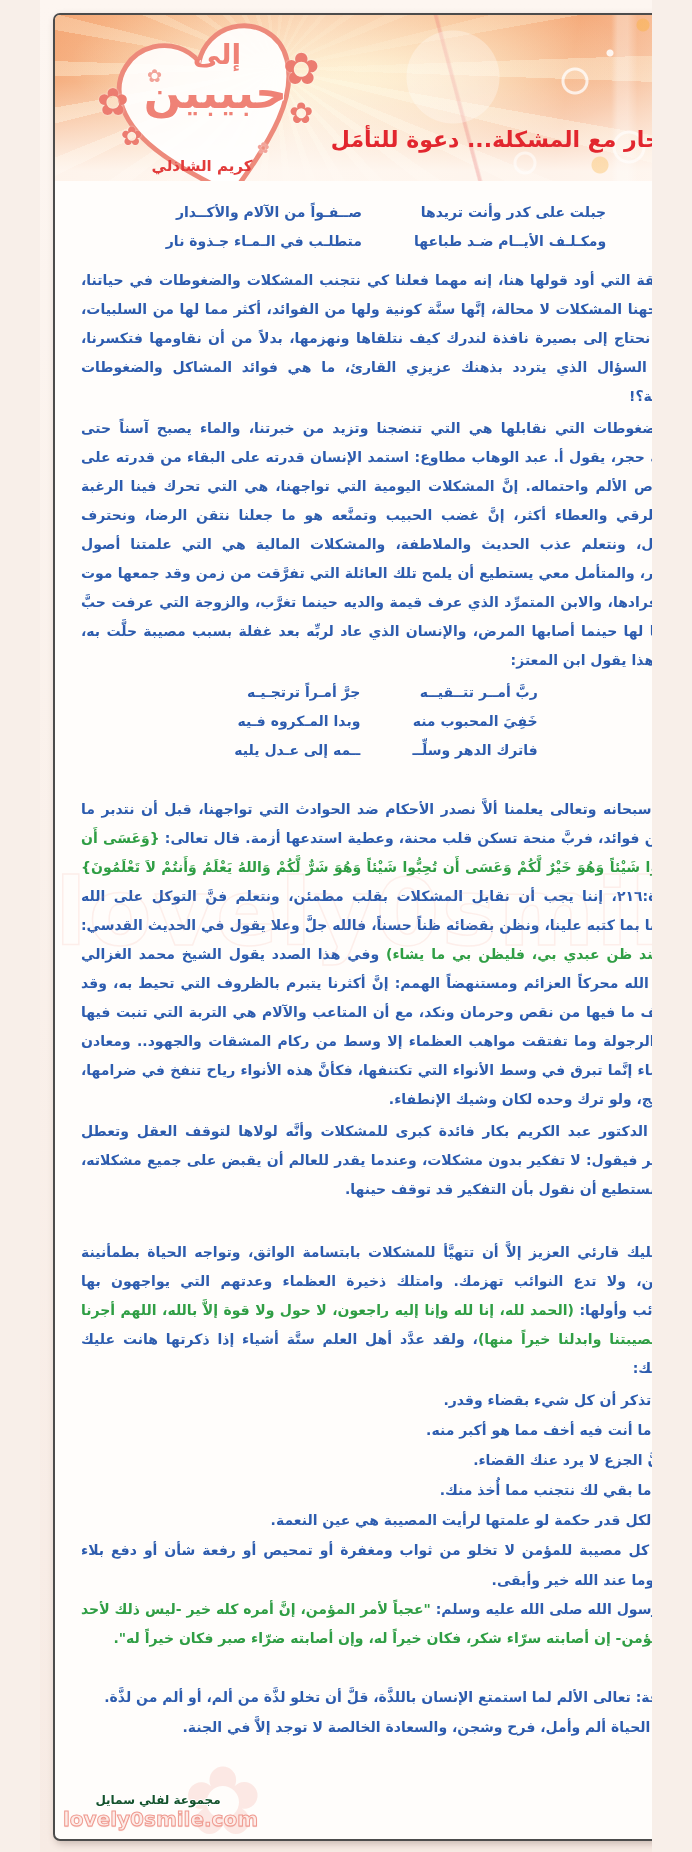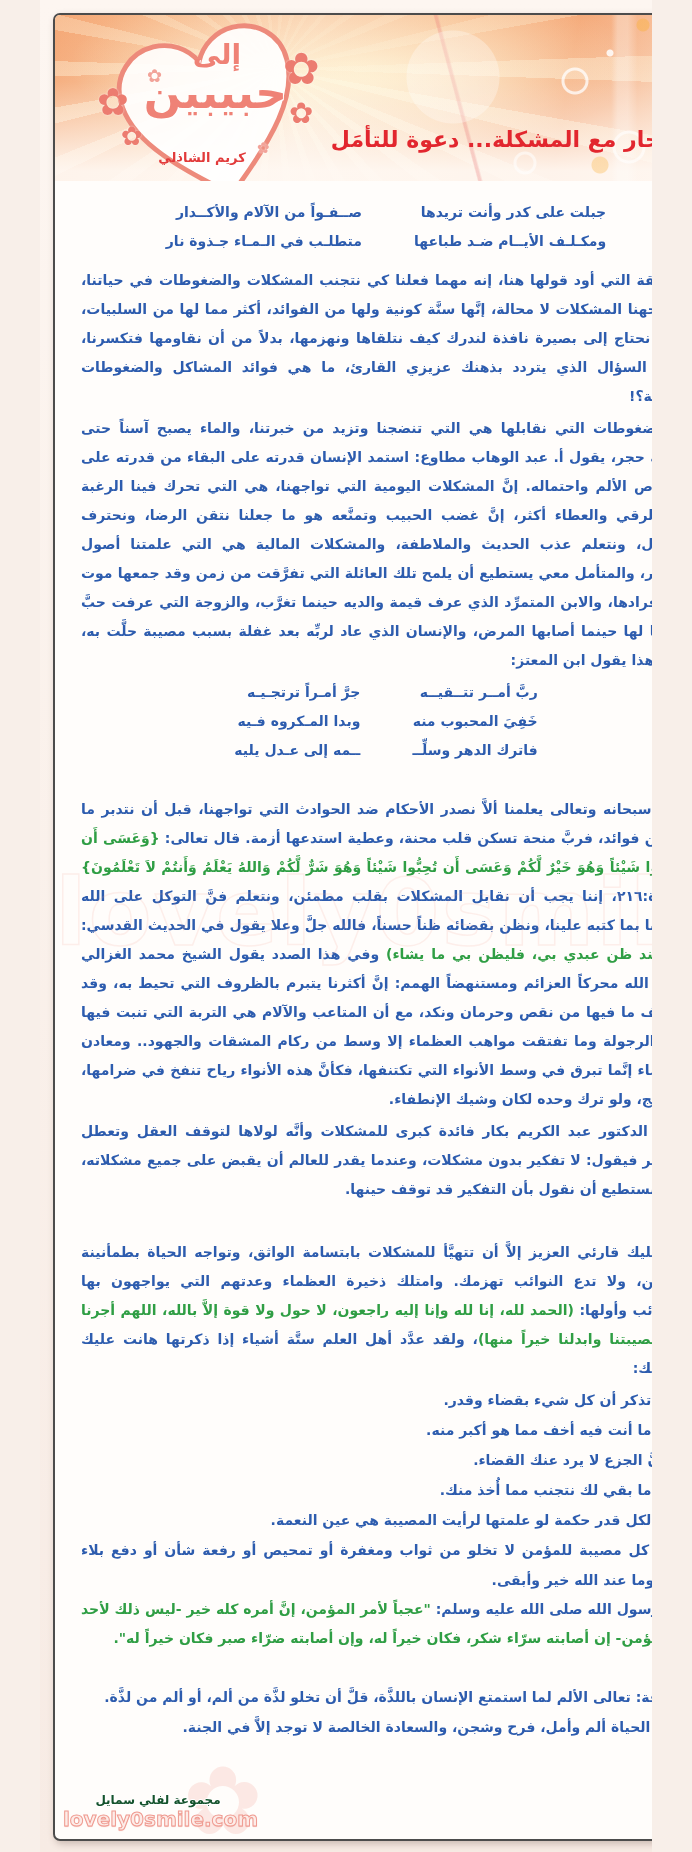--- a/index.html
+++ b/index.html
@@ -31,22 +31,22 @@
       radial-gradient(circle at 398px 62px, rgba(255,255,255,.30) 0 46px, rgba(255,255,255,0) 47px),
       linear-gradient(90deg, rgba(255,255,255,0) 0 84%, rgba(255,255,255,.30) 85% 86.5%, rgba(255,255,255,0) 88%),
       linear-gradient(90deg, rgba(255,255,255,0) 0 95%, rgba(255,255,255,.28) 95.5% 96.5%, rgba(255,255,255,0) 97.5%),
       linear-gradient(75deg, rgba(0,0,0,0) 59.8%, rgba(233,120,120,.30) 60% 60.3%, rgba(0,0,0,0) 60.6%),
       linear-gradient(to bottom, rgba(244,150,90,.25), rgba(244,150,90,0) 40%, rgba(255,249,244,.92) 94%);}
   .heart{position:absolute;left:55px;top:8px;width:205px;height:185px;transform:rotate(-14deg);}
   .logo-text{position:absolute;left:92px;top:26px;width:140px;text-align:center;
              color:#ef8276;font-weight:bold;text-shadow:1px 1px 0 rgba(255,255,255,.9);line-height:1;}
   .logo-small{font-size:28px;margin-bottom:2px;}
   .logo-main{font-size:44px;}
-  .author{position:absolute;left:72px;top:135px;width:150px;text-align:center;
-          color:#e23b3b;font-weight:bold;font-size:13px;}
+  .author{position:absolute;left:72px;top:142px;width:150px;text-align:center;
+          color:#e23b3b;font-weight:bold;font-size:15px;}
   .flower{position:absolute;color:#ec7c70;text-shadow:0 0 2px rgba(255,255,255,.7);line-height:1;}
   .f1{left:228px;top:32px;font-size:44px;}
   .f2{left:234px;top:84px;font-size:29px;}
   .f3{left:42px;top:68px;font-size:38px;}
   .f4{left:66px;top:108px;font-size:26px;}
   .f5{left:92px;top:52px;font-size:18px;color:#f2a399;}
   .f6{left:202px;top:126px;font-size:15px;color:#f2a399;}
   .article-title{position:absolute;right:24px;top:112px;color:#e2262e;
                  font-weight:bold;font-size:22px;direction:rtl;}
 

